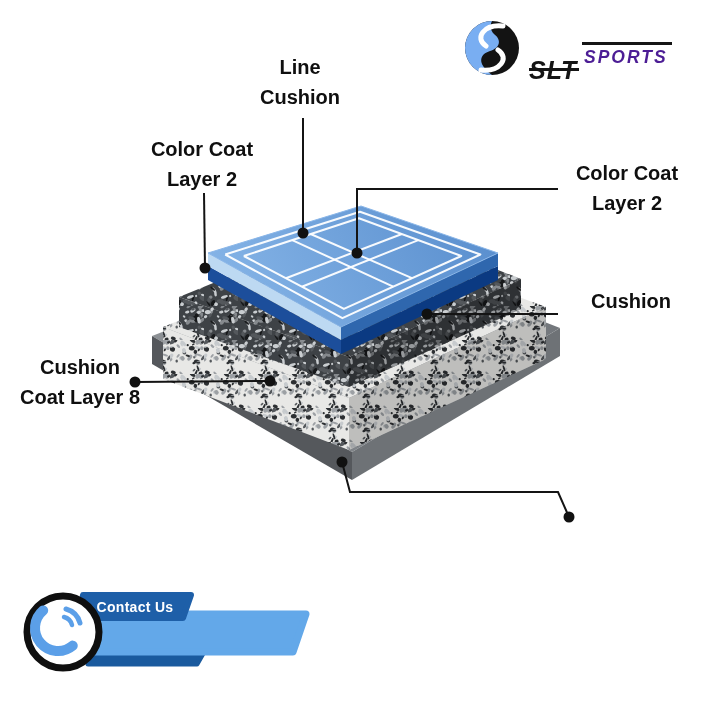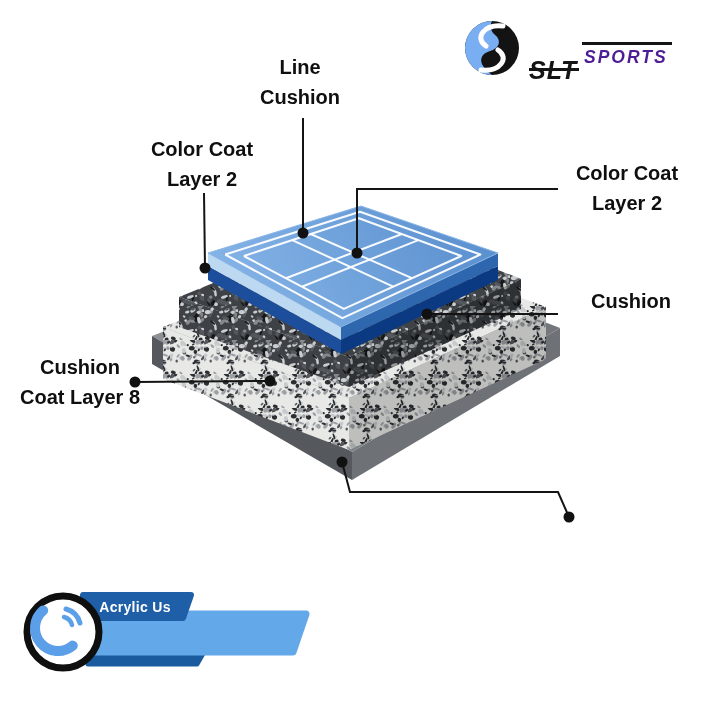--- a/index.html
+++ b/index.html
@@ -238,15 +238,15 @@
     <polygon points="92,75 205,75 197,89 88,89" fill="#1a5a9e" stroke="#1a5a9e" stroke-width="5" stroke-linejoin="round"></polygon>
     <polygon points="88,39 306,39 293,77 75,77" fill="#63a8e9" stroke="#63a8e9" stroke-width="7" stroke-linejoin="round"></polygon>
     <polygon points="83,20 191,20 183,43 79,43" fill="#1e5fa8" stroke="#1e5fa8" stroke-width="6" stroke-linejoin="round"></polygon>
     <circle cx="63" cy="57" r="36" fill="#ffffff" stroke="#0f0f0f" stroke-width="7"></circle>
     <g>
       <path d="M58,30 A23,23 0 0 0 58,76" transform="rotate(-40 58 53)" fill="none" stroke="#5b9fe8" stroke-width="10" stroke-linecap="round"></path>
       <path d="M66,34 A20,20 0 0 1 80,48" fill="none" stroke="#5b9fe8" stroke-width="5" stroke-linecap="round"></path>
       <path d="M64,42 A11,11 0 0 1 72,50" fill="none" stroke="#5b9fe8" stroke-width="4.5" stroke-linecap="round"></path>
     </g>
   </svg>
-  <div class="contact-tab-text">Acrylic Us</div>
+  <div class="contact-tab-text">Contact Us</div>
 
 </div>
 
 </body></html>

